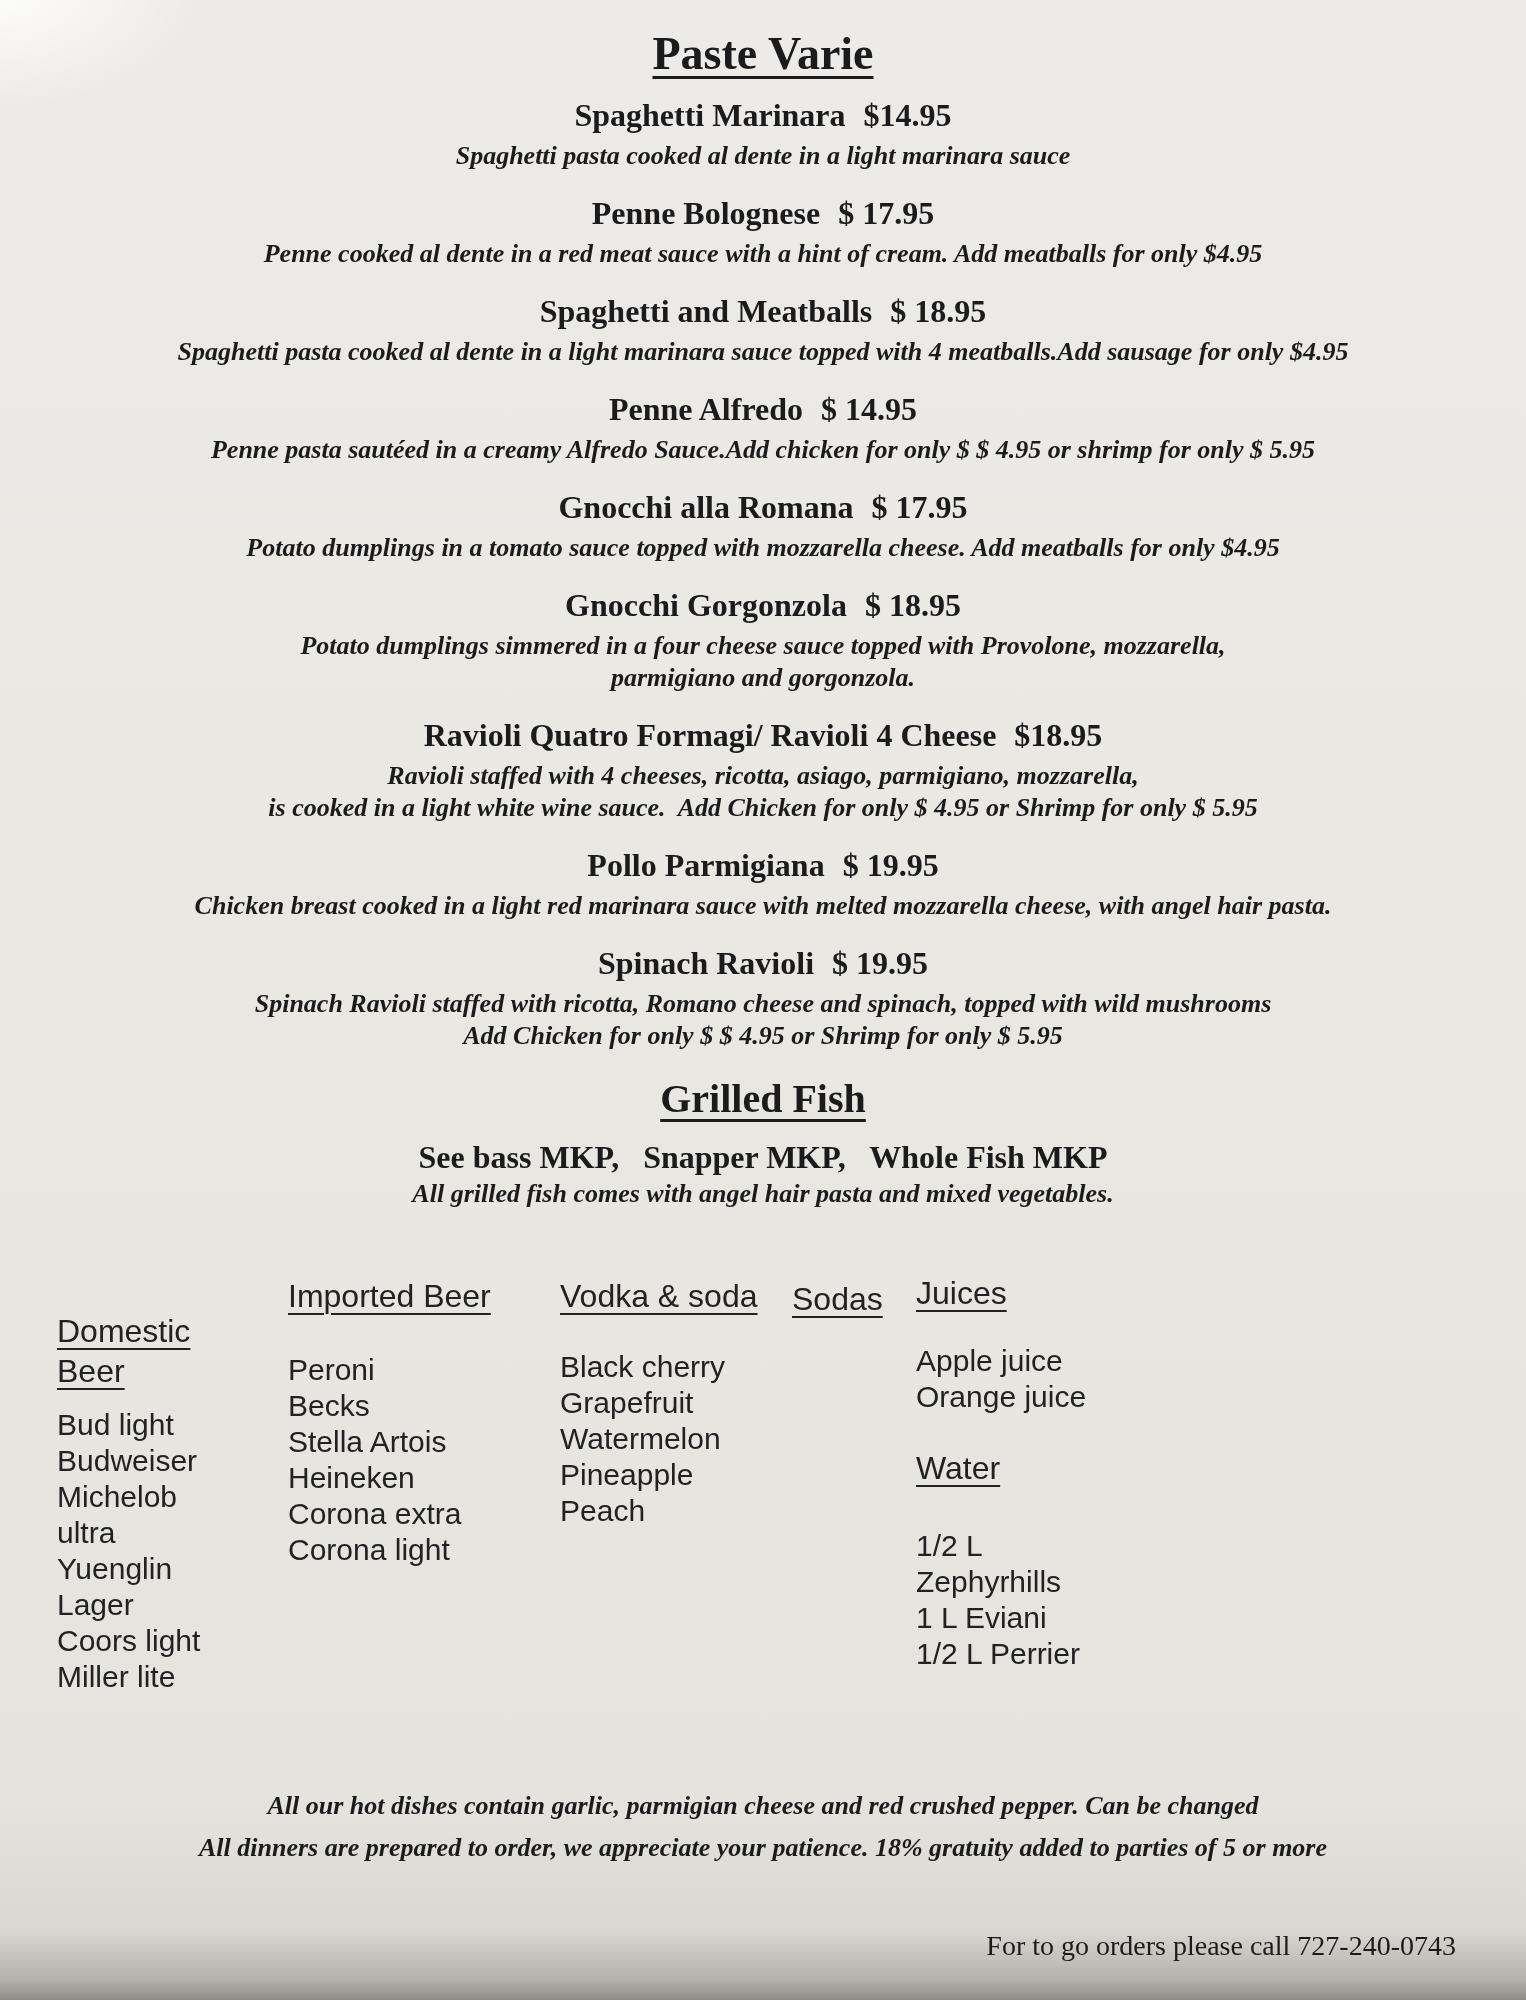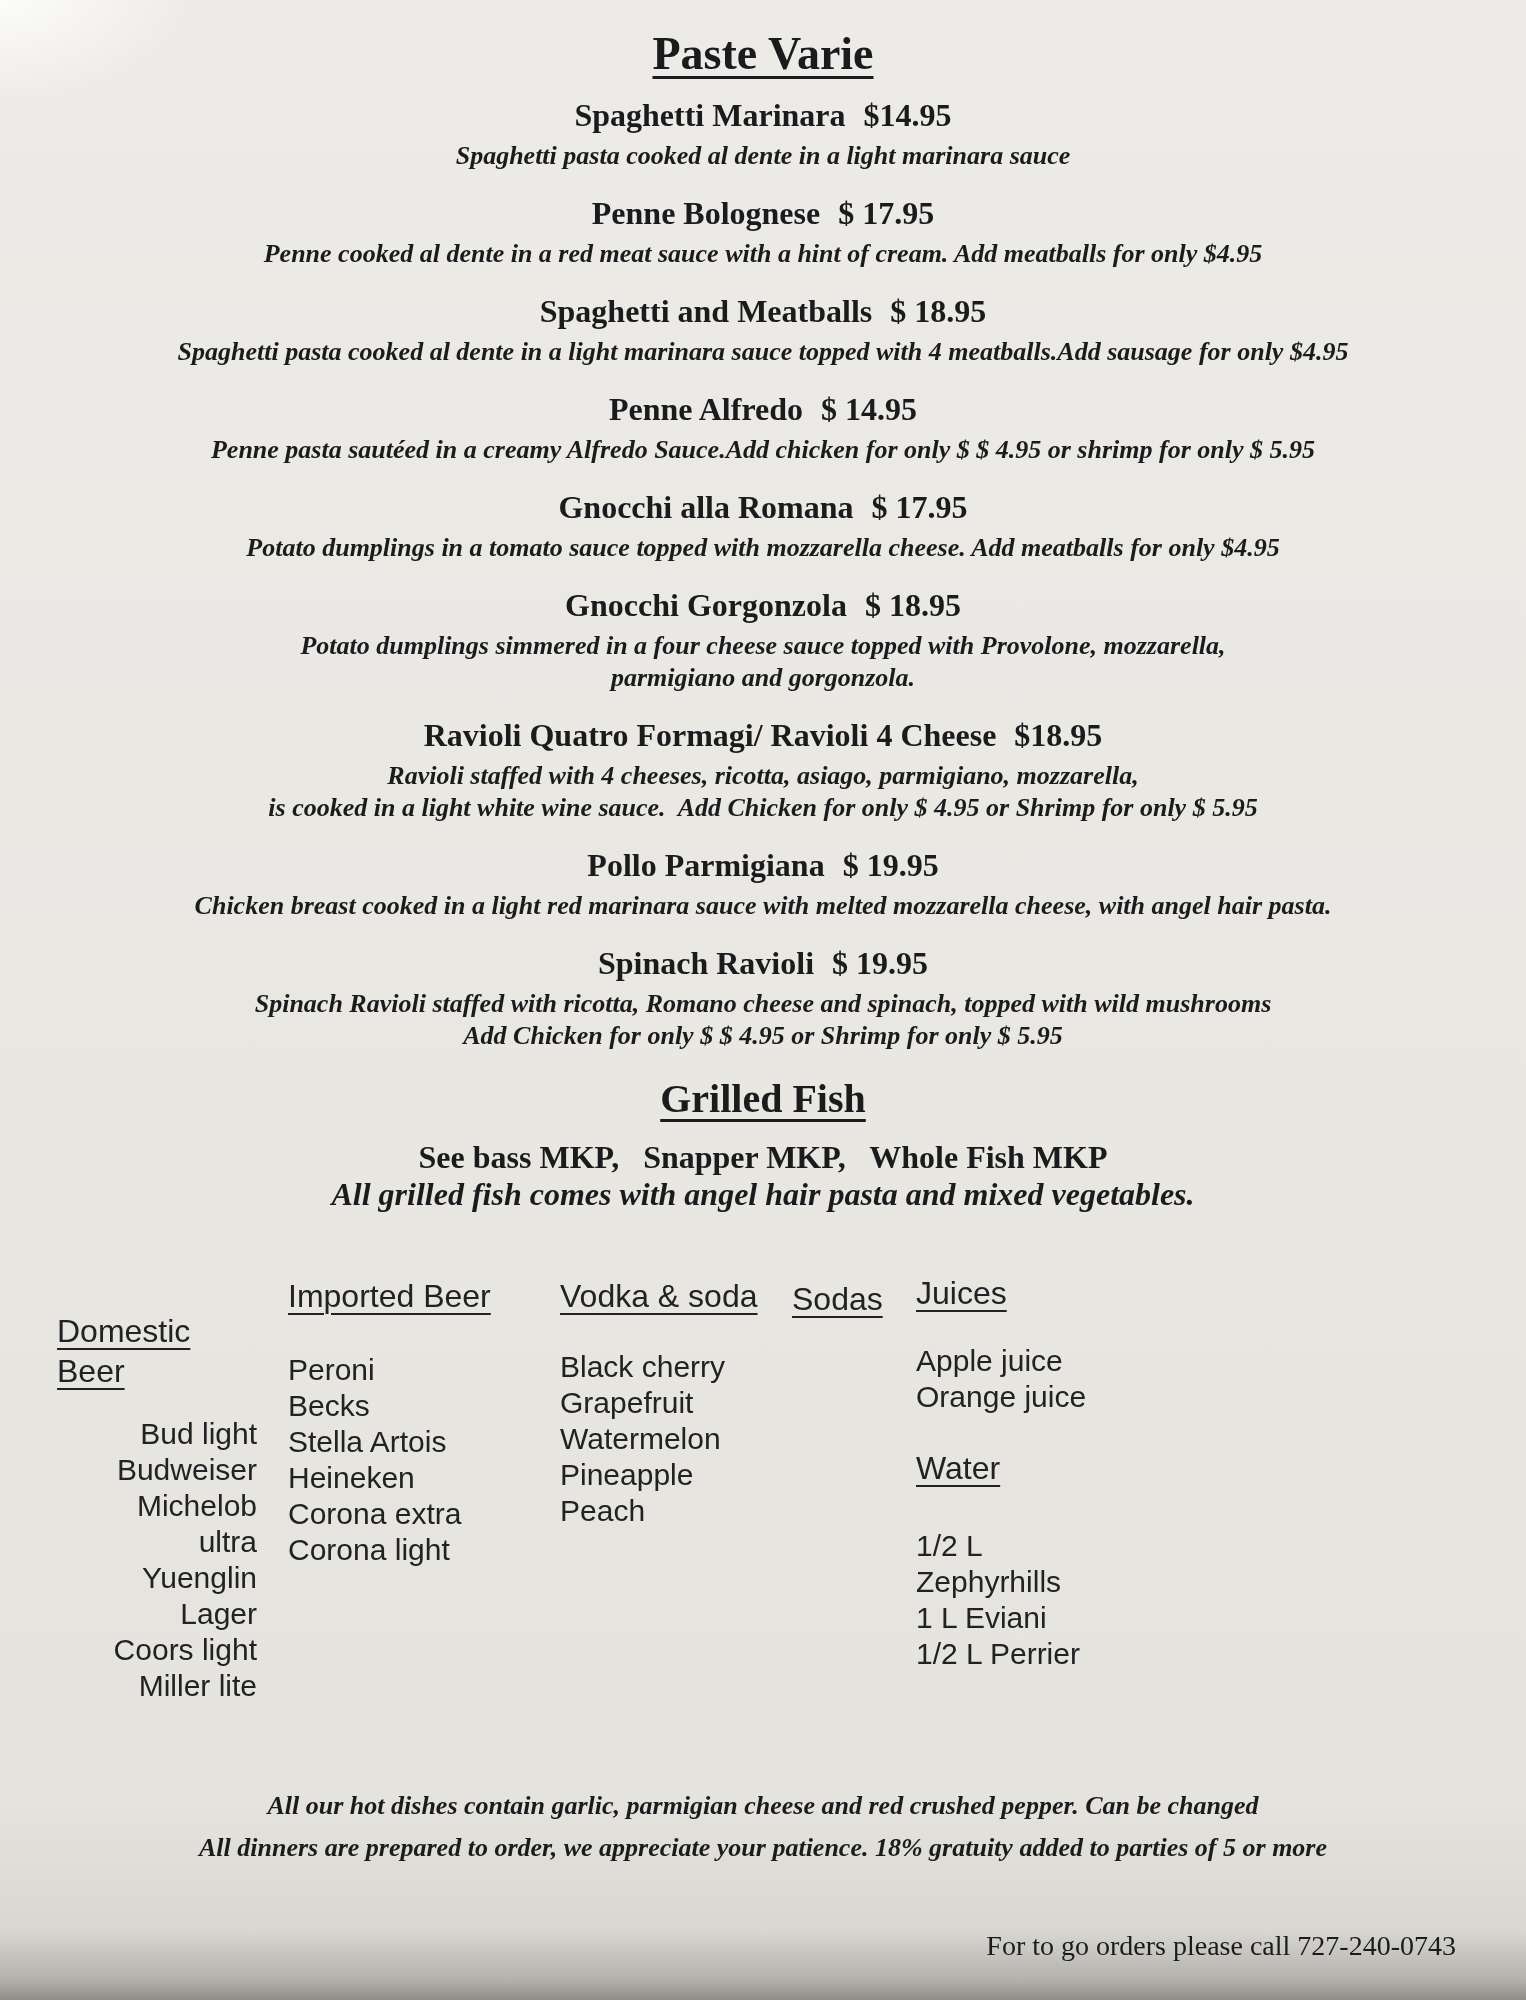--- a/index.html
+++ b/index.html
@@ -31,38 +31,38 @@
     font-size:26px;font-weight:700;font-style:italic;line-height:32px;
     margin-top:6px;white-space:pre-wrap;
   }
   .item-desc + .item-desc{margin-top:0;}
   .section-title{
     margin-top:12px;
     font-size:40px;font-weight:700;line-height:50px;margin-bottom:14px;
   }
   .section-title span{text-decoration:underline;text-decoration-thickness:3px;text-underline-offset:7px;}
   .fish-line{font-size:32px;font-weight:700;line-height:38px;white-space:pre-wrap;}
-  .fish-note{font-size:32px;font-weight:700;font-style:italic;line-height:32px;margin-top:2px;}
+  .fish-note{font-size:26px;font-weight:700;font-style:italic;line-height:32px;margin-top:2px;}
   .drinks{
     position:relative;
     margin-top:60px;
     height:420px;
     font-family:"Liberation Sans","DejaVu Sans",sans-serif;
     color:#222224;
   }
   .drink-col{position:absolute;}
   .drink-header{
     font-size:32px;line-height:40px;
     text-decoration:underline;text-decoration-thickness:2px;text-underline-offset:6px;
   }
   .drink-items{margin-top:32px;}
   .drink-line{font-size:30px;line-height:36px;white-space:pre-wrap;}
   .col-domestic{left:57px;top:41px;width:200px;}
   .col-domestic .drink-header{width:160px;}
-  .col-domestic .drink-items{margin-top:25px;text-align:right;}
+  .col-domestic .drink-items{margin-top:16px;}
   .col-imported{left:288px;top:6px;width:255px;}
   .col-imported .drink-items{margin-top:36px;}
   .col-vodka{left:560px;top:6px;width:240px;}
   .col-vodka .drink-items{margin-top:33px;}
   .col-sodas{left:792px;top:9px;width:190px;}
   .col-sodas .drink-items{margin-top:30px;}
   .col-juices{left:916px;top:3px;width:250px;}
   .col-juices .drink-items{margin-top:30px;}
   .water-group{margin-top:33px;}
   .water-group .drink-items{margin-top:40px;}

